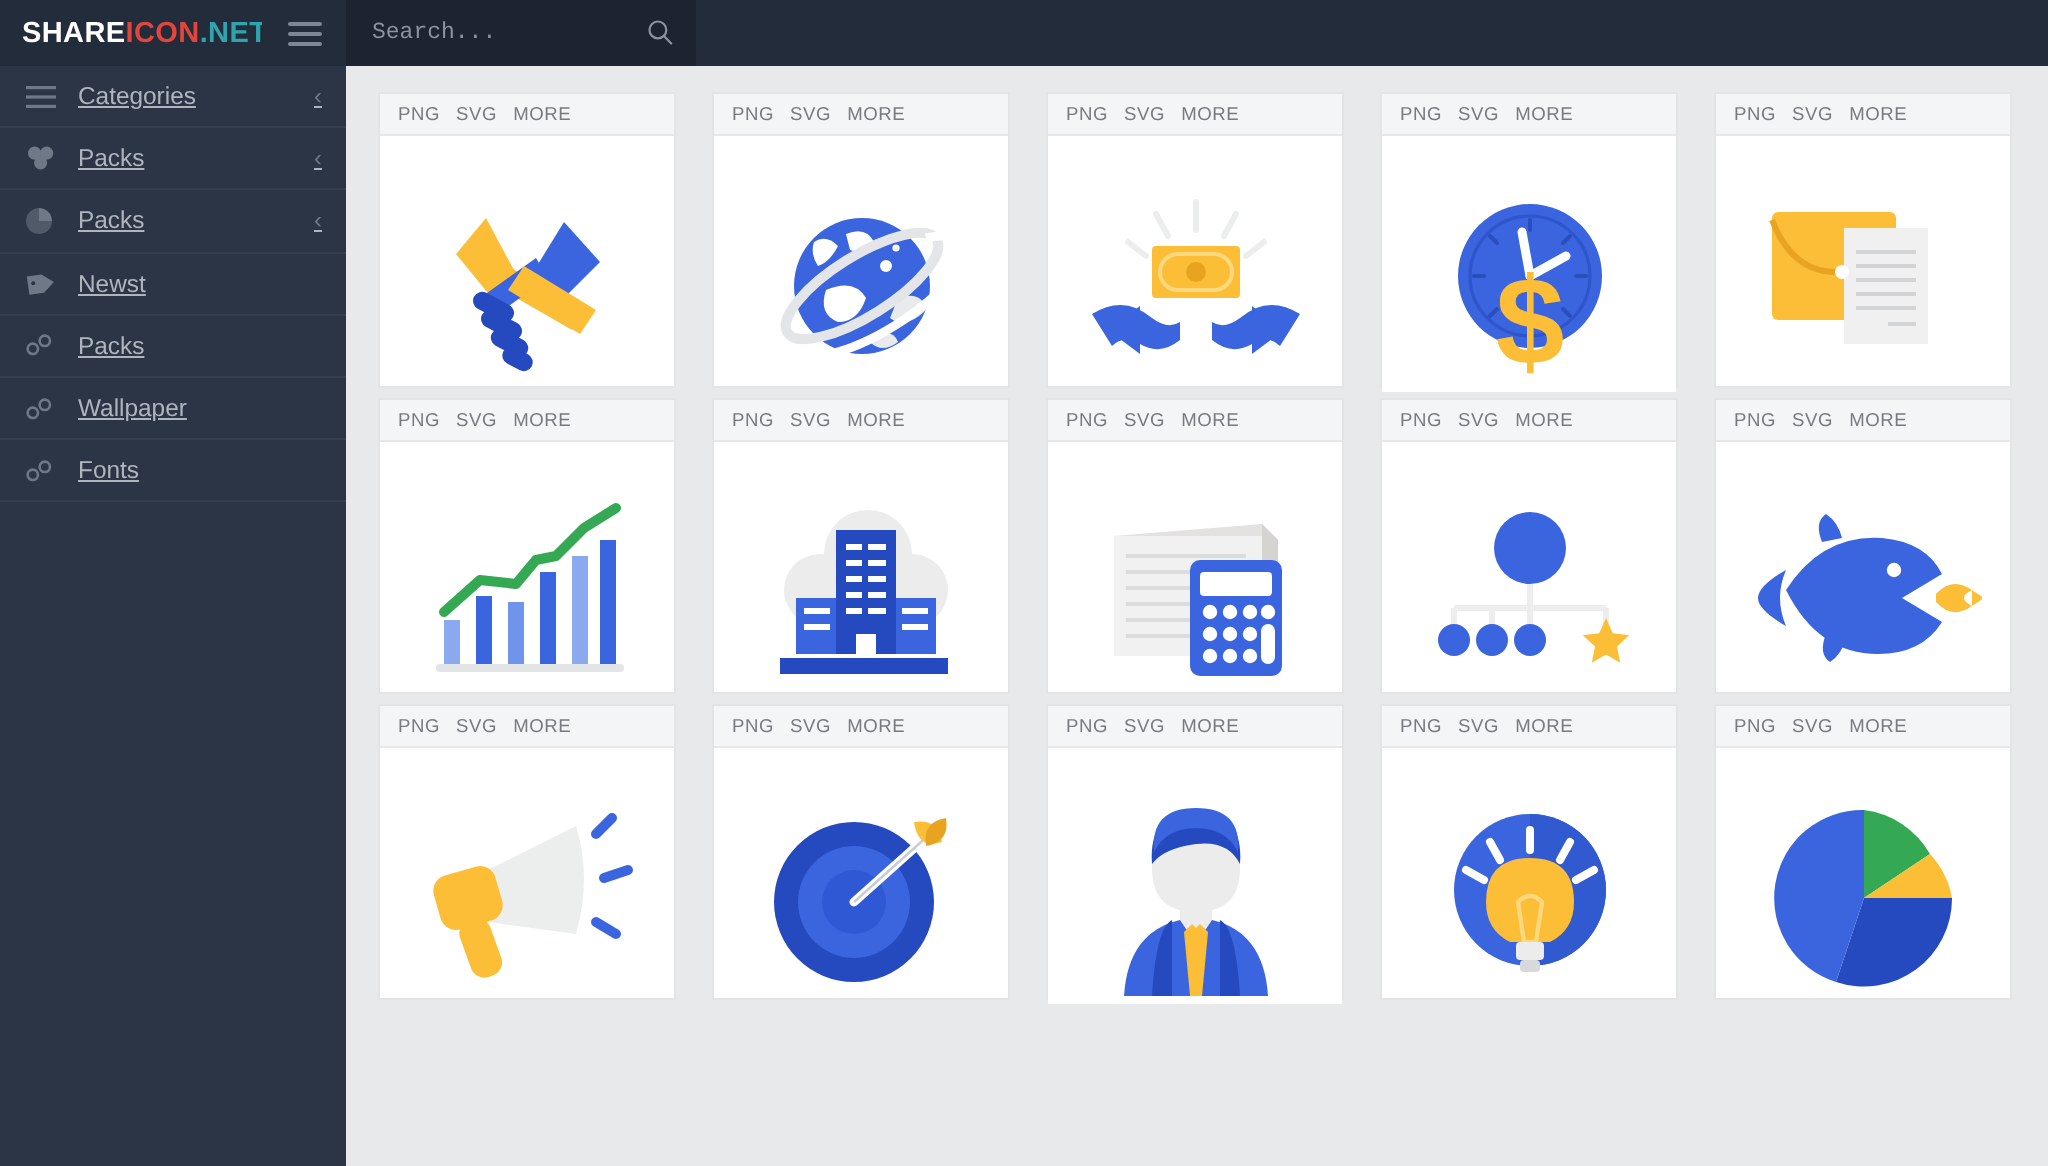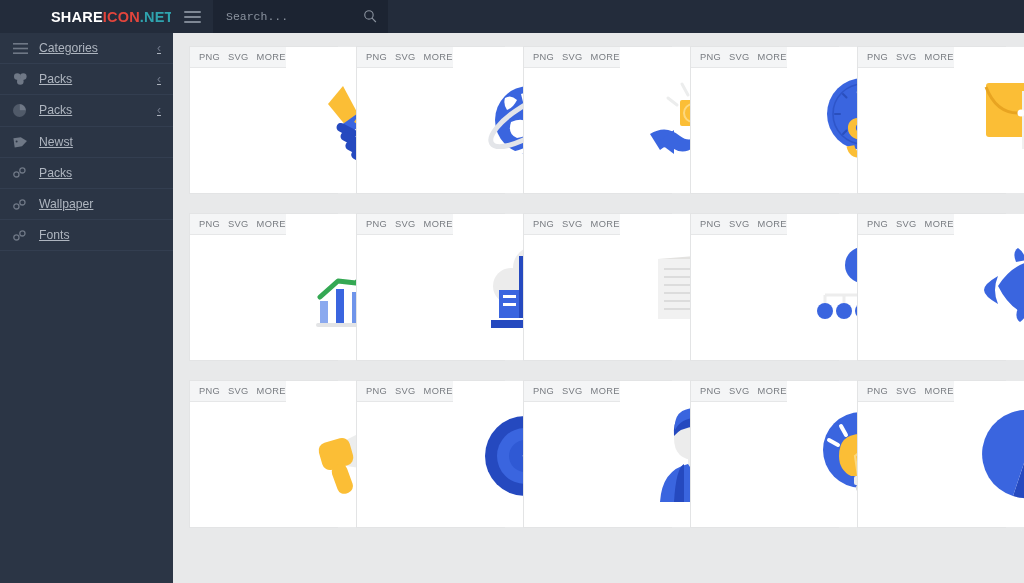--- a/index.html
+++ b/index.html
@@ -7,21 +7,21 @@
     width: 1024px; height: 583px;
     overflow: hidden;
     font-family: "Liberation Sans", sans-serif;
     background: #e8e9ea;
   }
   
   .topbar {
     position: absolute; top: 0; left: 0;
     width: 1024px; height: 33px;
     background: #232c3b;
-    display: flex; align-items: stretch; padding-left: 40px;
+    display: flex; align-items: stretch;
   }
   .logo-wrap {
     width: 131px; height: 33px;
     display: flex; align-items: center; padding-left: 11px;
     background: #232c3b;
   }
   .logo { font-size: 14.5px; font-weight: bold; letter-spacing: .2px; white-space: nowrap; }
   .logo .s1 { color: #ffffff; }
   .logo .s2 { color: #e2453c; }
   .logo .s3 { color: #2fa3ae; }
@@ -78,22 +78,22 @@
     overflow: hidden;
   }
   .page-title {
     font-size: 19px; color: #5c5f63; font-weight: normal;
     margin: 0 0 16px 2px; letter-spacing: .2px;
   }
   .grid { display: flex; flex-wrap: wrap; gap: 0 20px; }
   .card {
     width: 147px; height: 146px;
     background: #ffffff;
-    margin-bottom: 21px;
-    display: flex; flex-direction: row;
+    margin-bottom: 7px;
+    display: flex; flex-direction: column;
     box-shadow: 0 0 0 1px #e3e4e5;
     gap: 24px;
   }
   .card-head {
     height: 21px; flex: 0 0 21px;
     background: #f4f5f6;
     border-bottom: 1px solid #e6e7e8;
     display: flex; align-items: center; gap: 8px;
     padding-left: 9px;
     font-size: 9.3px; color: #777b80; letter-spacing: .3px;

